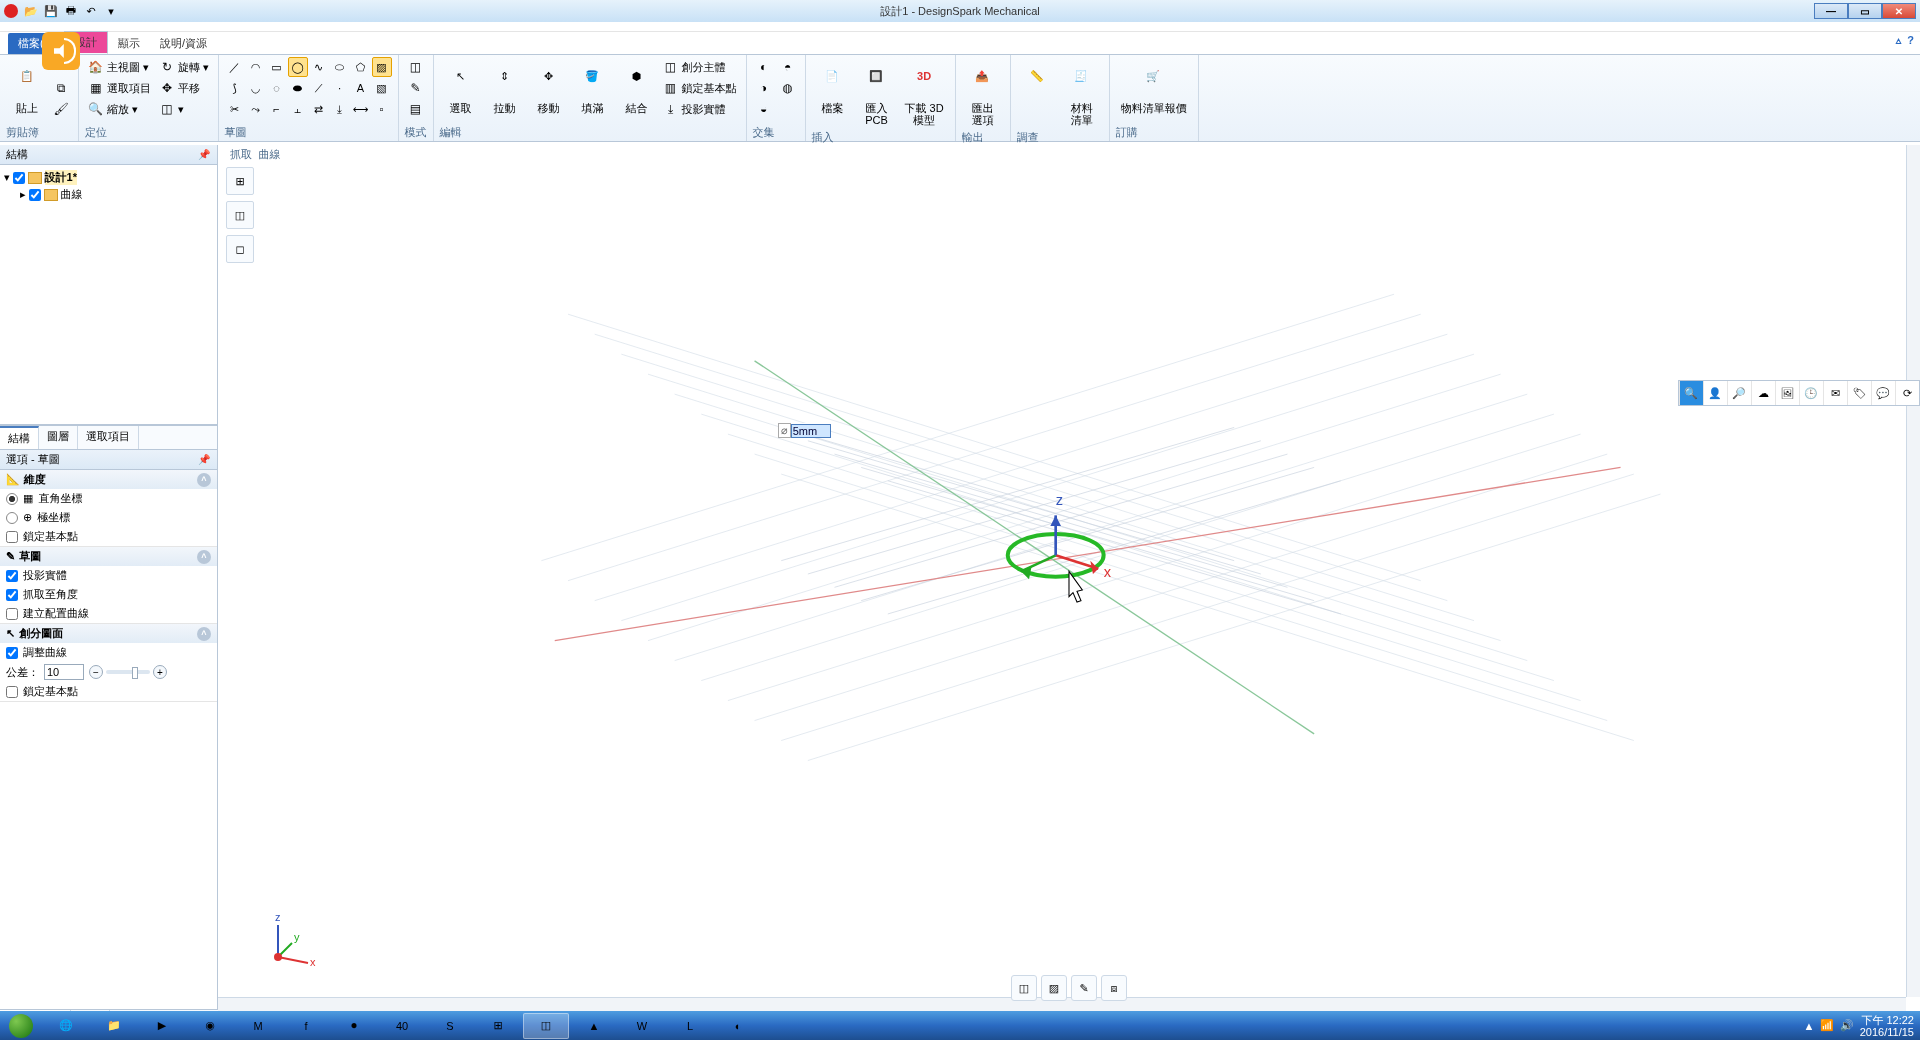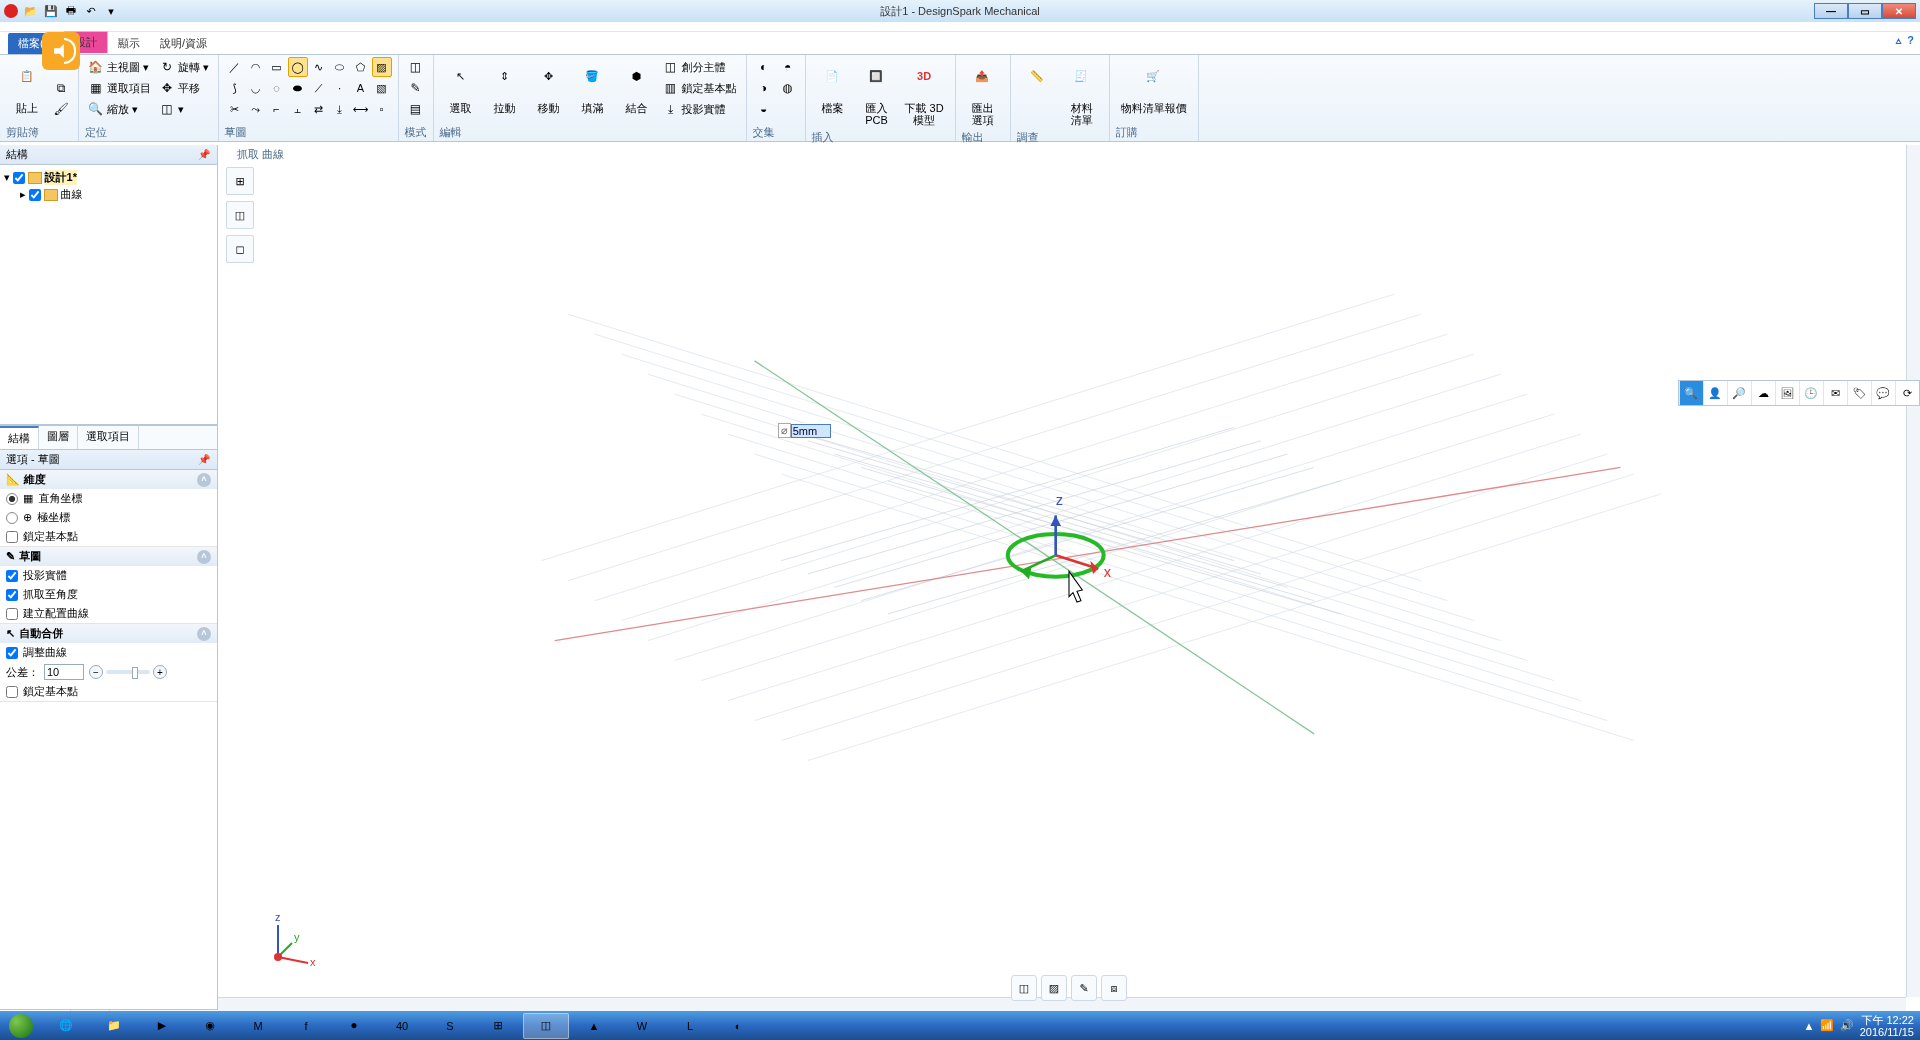--- a/index.html
+++ b/index.html
@@ -67,21 +67,21 @@
 .optrow input[type=checkbox]{ width:12px; height:12px; }
 .optrow .rad { width:12px; height:12px; border:1px solid #888; border-radius:50%; display:inline-block; }
 .optrow input[type=text]{ width:40px; border:1px solid #9ab; padding:1px 2px; }
 .slidectl { display:flex; align-items:center; gap:3px; }
 .slidectl .sbtn { width:14px; height:14px; border:1px solid #9ab; border-radius:50%; display:flex; align-items:center; justify-content:center; cursor:pointer; font-size:10px; background:#f4f8fc;}
 .slidectl .strack { width:44px; height:4px; background:#dce6f0; border-radius:2px; position:relative; }
 .slidectl .strack::after { content:""; position:absolute; top:-3px; left:60%; width:4px; height:10px; background:#fff; border:1px solid #9ab; }
 
 
 .canvaswrap { flex:1; position:relative; background:#fff; }
-.canvashdr { position:absolute; top:0; left:17px; color:#4a6a8a; padding:2px; z-index:5; }
+.canvashdr { position:absolute; top:0; left:10px; color:#4a6a8a; padding:2px; z-index:5;font-family:Liberation Mono, monospace; }
 .sidebtns { position:absolute; left:8px; top:22px; display:flex; flex-direction:column; gap:6px; z-index:5; }
 .sidebtns .sb { width:28px; height:28px; border:1px solid #cdd9e6; background:#f8fbfe; border-radius:2px; cursor:pointer; display:flex; align-items:center; justify-content:center;}
 .canvas3d { position:absolute; inset:16px 16px 24px 0; }
 .gridsvg { width:100%; height:100%; }
 .dimbox { position:absolute; left:560px; top:262px; display:flex; align-items:center; background:#fff; z-index:6; }
 .dimbox .dlbl { border:1px solid #aaa; padding:0 2px; color:#666; }
 .dimbox input { width:40px; border:1px solid #4a7dbf; background:#cfe6ff; color:#003; padding:0 1px; }
 .triad { position:absolute; left:40px; bottom:40px; z-index:5; }
 .viewbtns { position:absolute; left:50%; bottom:10px; transform:translateX(-50%); display:flex; gap:4px; z-index:5; }
 .viewbtns .vb { width:26px; height:26px; border:1px solid #cdd9e6; background:#f8fbfe; border-radius:3px; cursor:pointer; display:flex; align-items:center; justify-content:center;}
@@ -440,21 +440,21 @@
             <span>抓取至角度</span>
           </div>
         <div class="optrow">
             <input type="checkbox" style="">
             <span>建立配置曲線</span>
           </div>
       </div>
       <div class="optsec">
         <div class="sh">
             <span>↖</span>
-            <span>自動合併</span>
+            <span>創分圖面</span>
             <span class="chev">˄</span>
           </div>
         <div class="optrow">
             <input type="checkbox" checked="" style="">
             <span>調整曲線</span>
           </div>
         <div class="optrow">
           <span>公差：</span>
           <input type="text" value="10" style="">
           <div class="slidectl">

